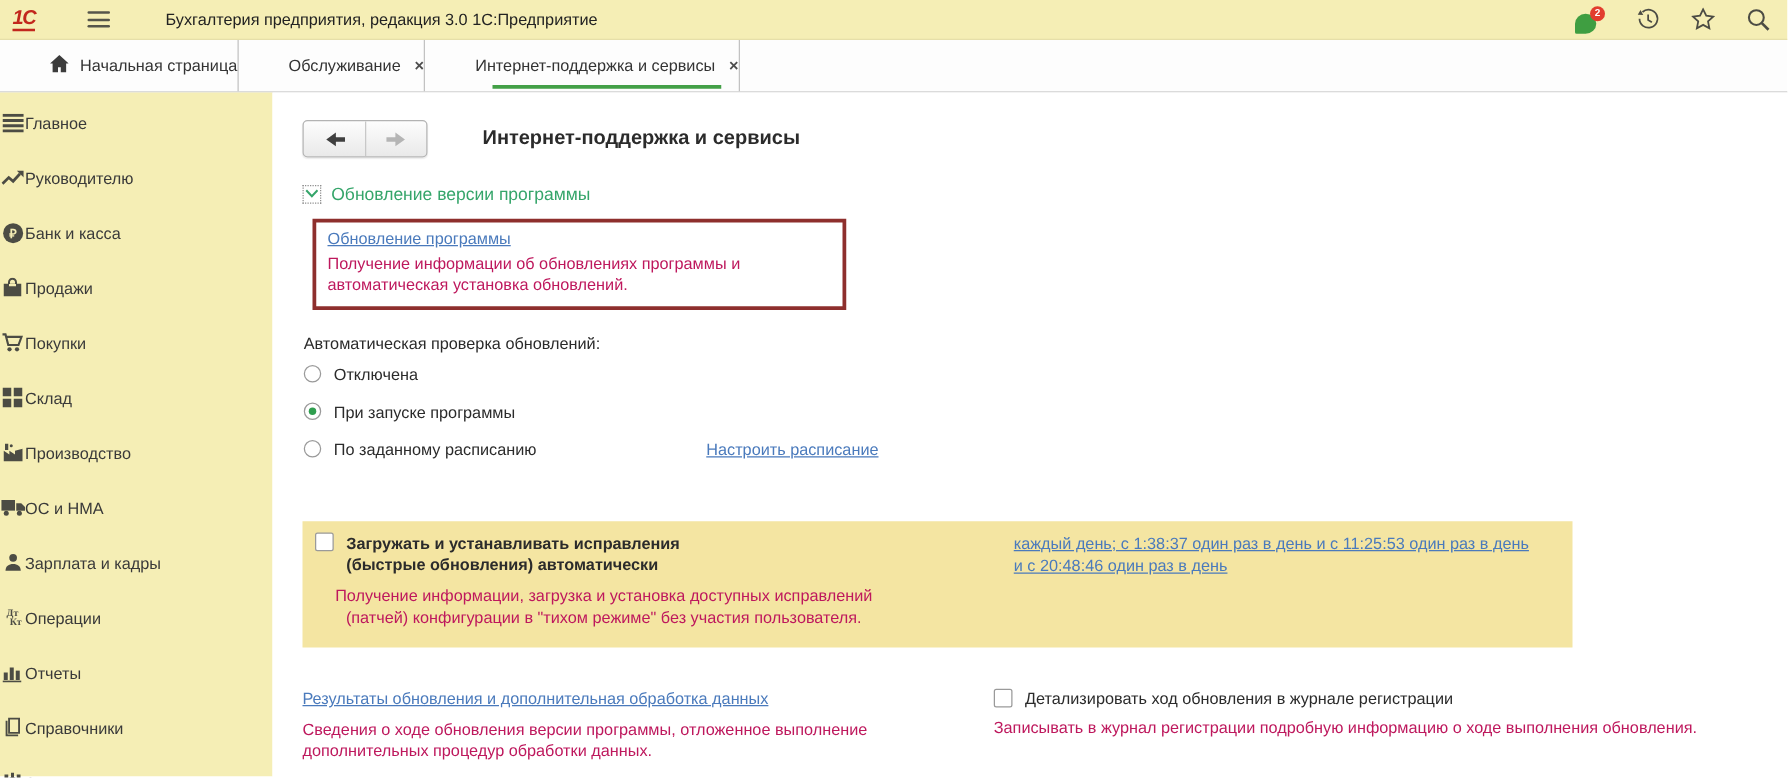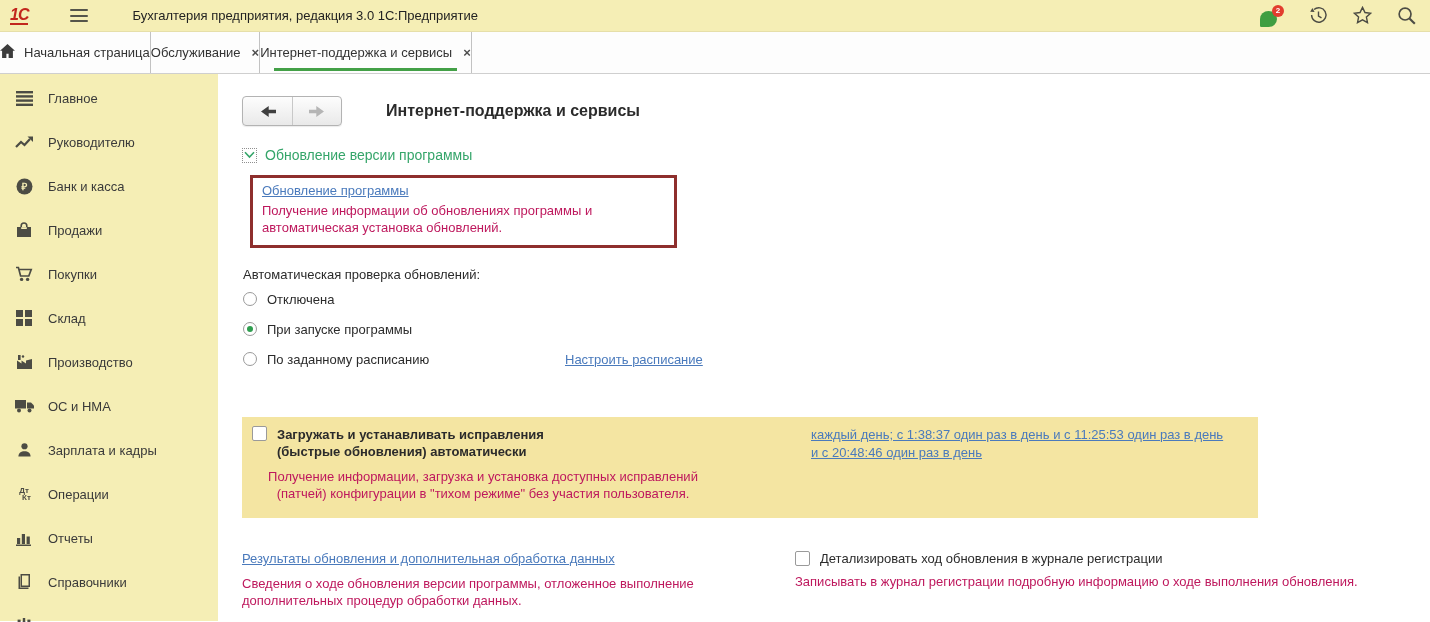--- a/index.html
+++ b/index.html
@@ -17,31 +17,31 @@
   .iconbar { margin-left:auto; display:flex; align-items:center; gap:24px; }
   .tb-icon { width:20px; height:20px; display:flex; align-items:center; justify-content:center; cursor:pointer; }
   .bubble-wrap { position:relative; width:24px; height:22px; }
   .bubble { position:absolute; left:0; bottom:0; width:17px; height:16px; background:#3f9e41; border-radius:50% 50% 50% 8%; }
   .badge { position:absolute; right:0; top:0; width:12px; height:12px; background:#e23d2e; border-radius:50%;
            color:#fff; font-size:8px; font-weight:bold; display:flex; align-items:center; justify-content:center; }
 
   
   .tabs { height:42px; background:#fdfdfd; border-bottom:1px solid #cfcfcf; display:flex; }
   .tab { display:flex; align-items:center; padding:0 0; border-right:1px solid #c2c2c2;
-         color:#333; position:relative; cursor:pointer; white-space:nowrap; }
+         color:#333; position:relative; cursor:pointer; white-space:nowrap;margin-left:40px; }
   .tab .home-ic { margin-right:9px; }
   .tab .close { margin-left:11px; color:#4d4d4d; font-weight:bold; font-size:13px; cursor:pointer; }
   .tab.active::after { content:""; position:absolute; left:14px; right:14px; bottom:2px; height:3px; background:#43a047; }
 
   
   .layout { display:flex; height:547px; }
   .sidebar { width:218px; background:#f5eeb5; padding-top:2px; flex:none; }
-  .side-item { height:44px; display:flex; align-items:center; padding-left:14px; gap:14px; color:#3a3a3a; cursor:pointer; }
+  .side-item { height:44px; display:flex; align-items:center; gap:0; color:#3a3a3a; cursor:pointer; }
   .side-icon { width:20px; height:20px; flex:none; display:flex; align-items:center; justify-content:center; }
-  .dtkt { font-size:8px; font-weight:bold; color:#4c4c44; line-height:7px; text-align:center; }
+  .dtkt { font-size:8px; font-weight:bold; color:#4c4c44; line-height:7px; text-align:center;font-family:Liberation Serif, serif; }
   .dtkt .b { display:block; margin-left:5px; }
 
   .main { flex:1; position:relative; background:#fff; }
 
   
   .nav-row { position:absolute; top:22px; left:24px; display:flex; align-items:center; }
   .nav-group { display:flex; border:1px solid #b3b3b3; border-radius:4px; overflow:hidden;
                background:linear-gradient(#fdfdfd,#e9e9e9); box-shadow:0 1px 1px rgba(0,0,0,.08); }
   .nav-btn { width:49px; height:28px; display:flex; align-items:center; justify-content:center; cursor:pointer; }
   .nav-btn + .nav-btn { border-left:1px solid #c8c8c8; }

